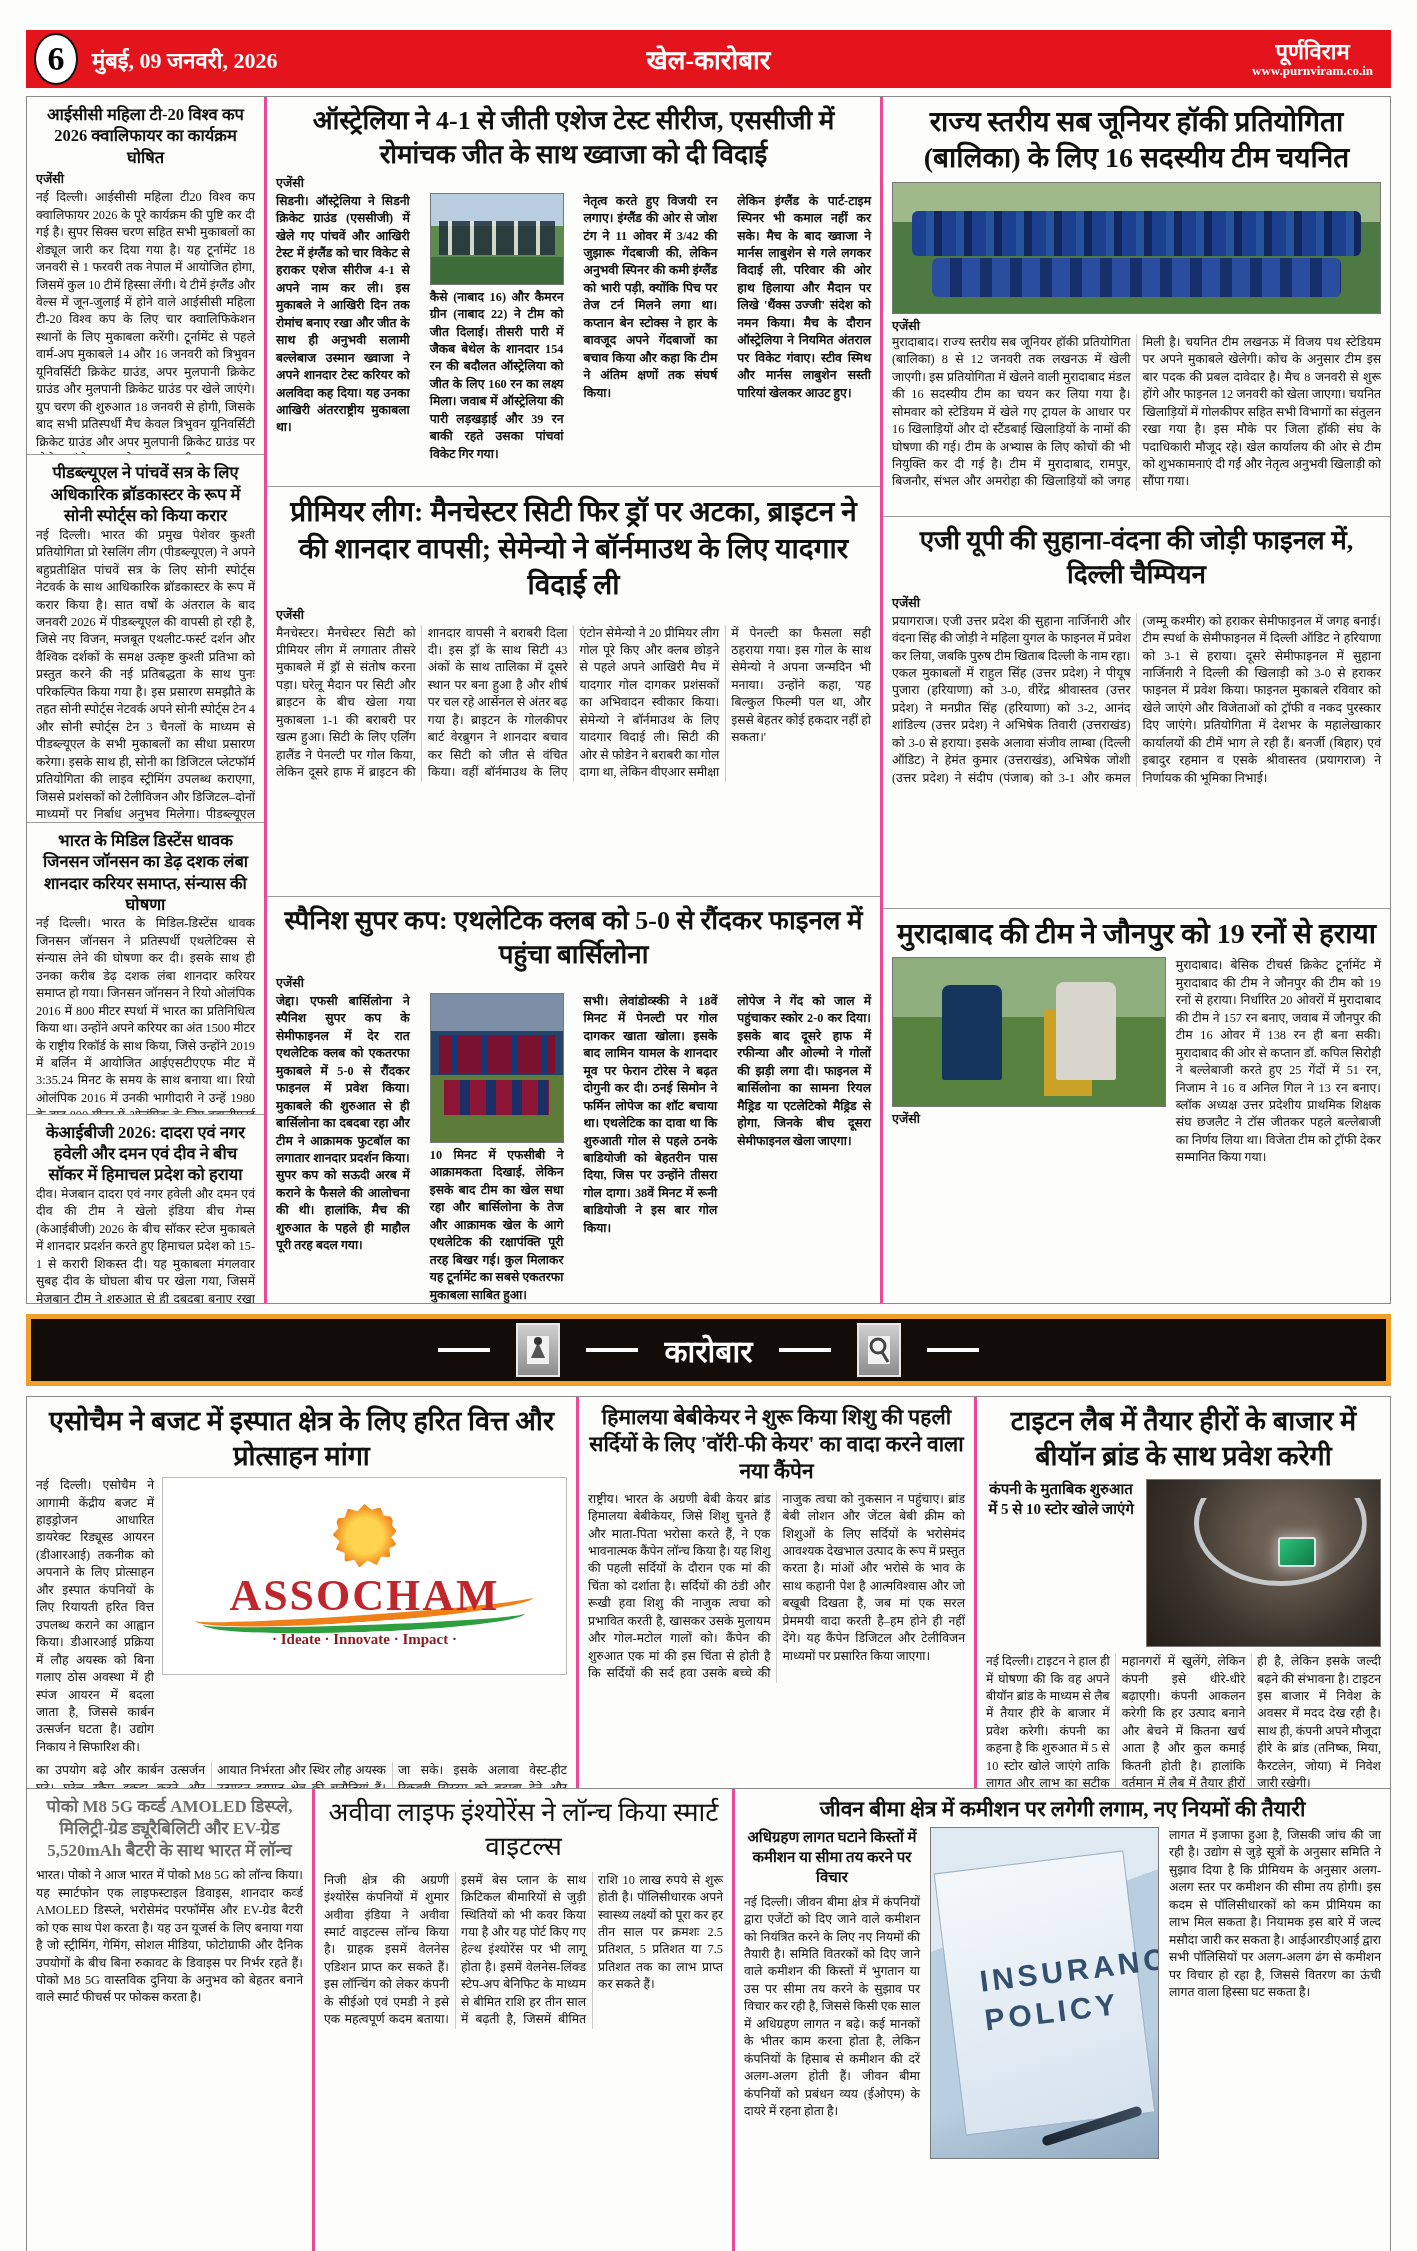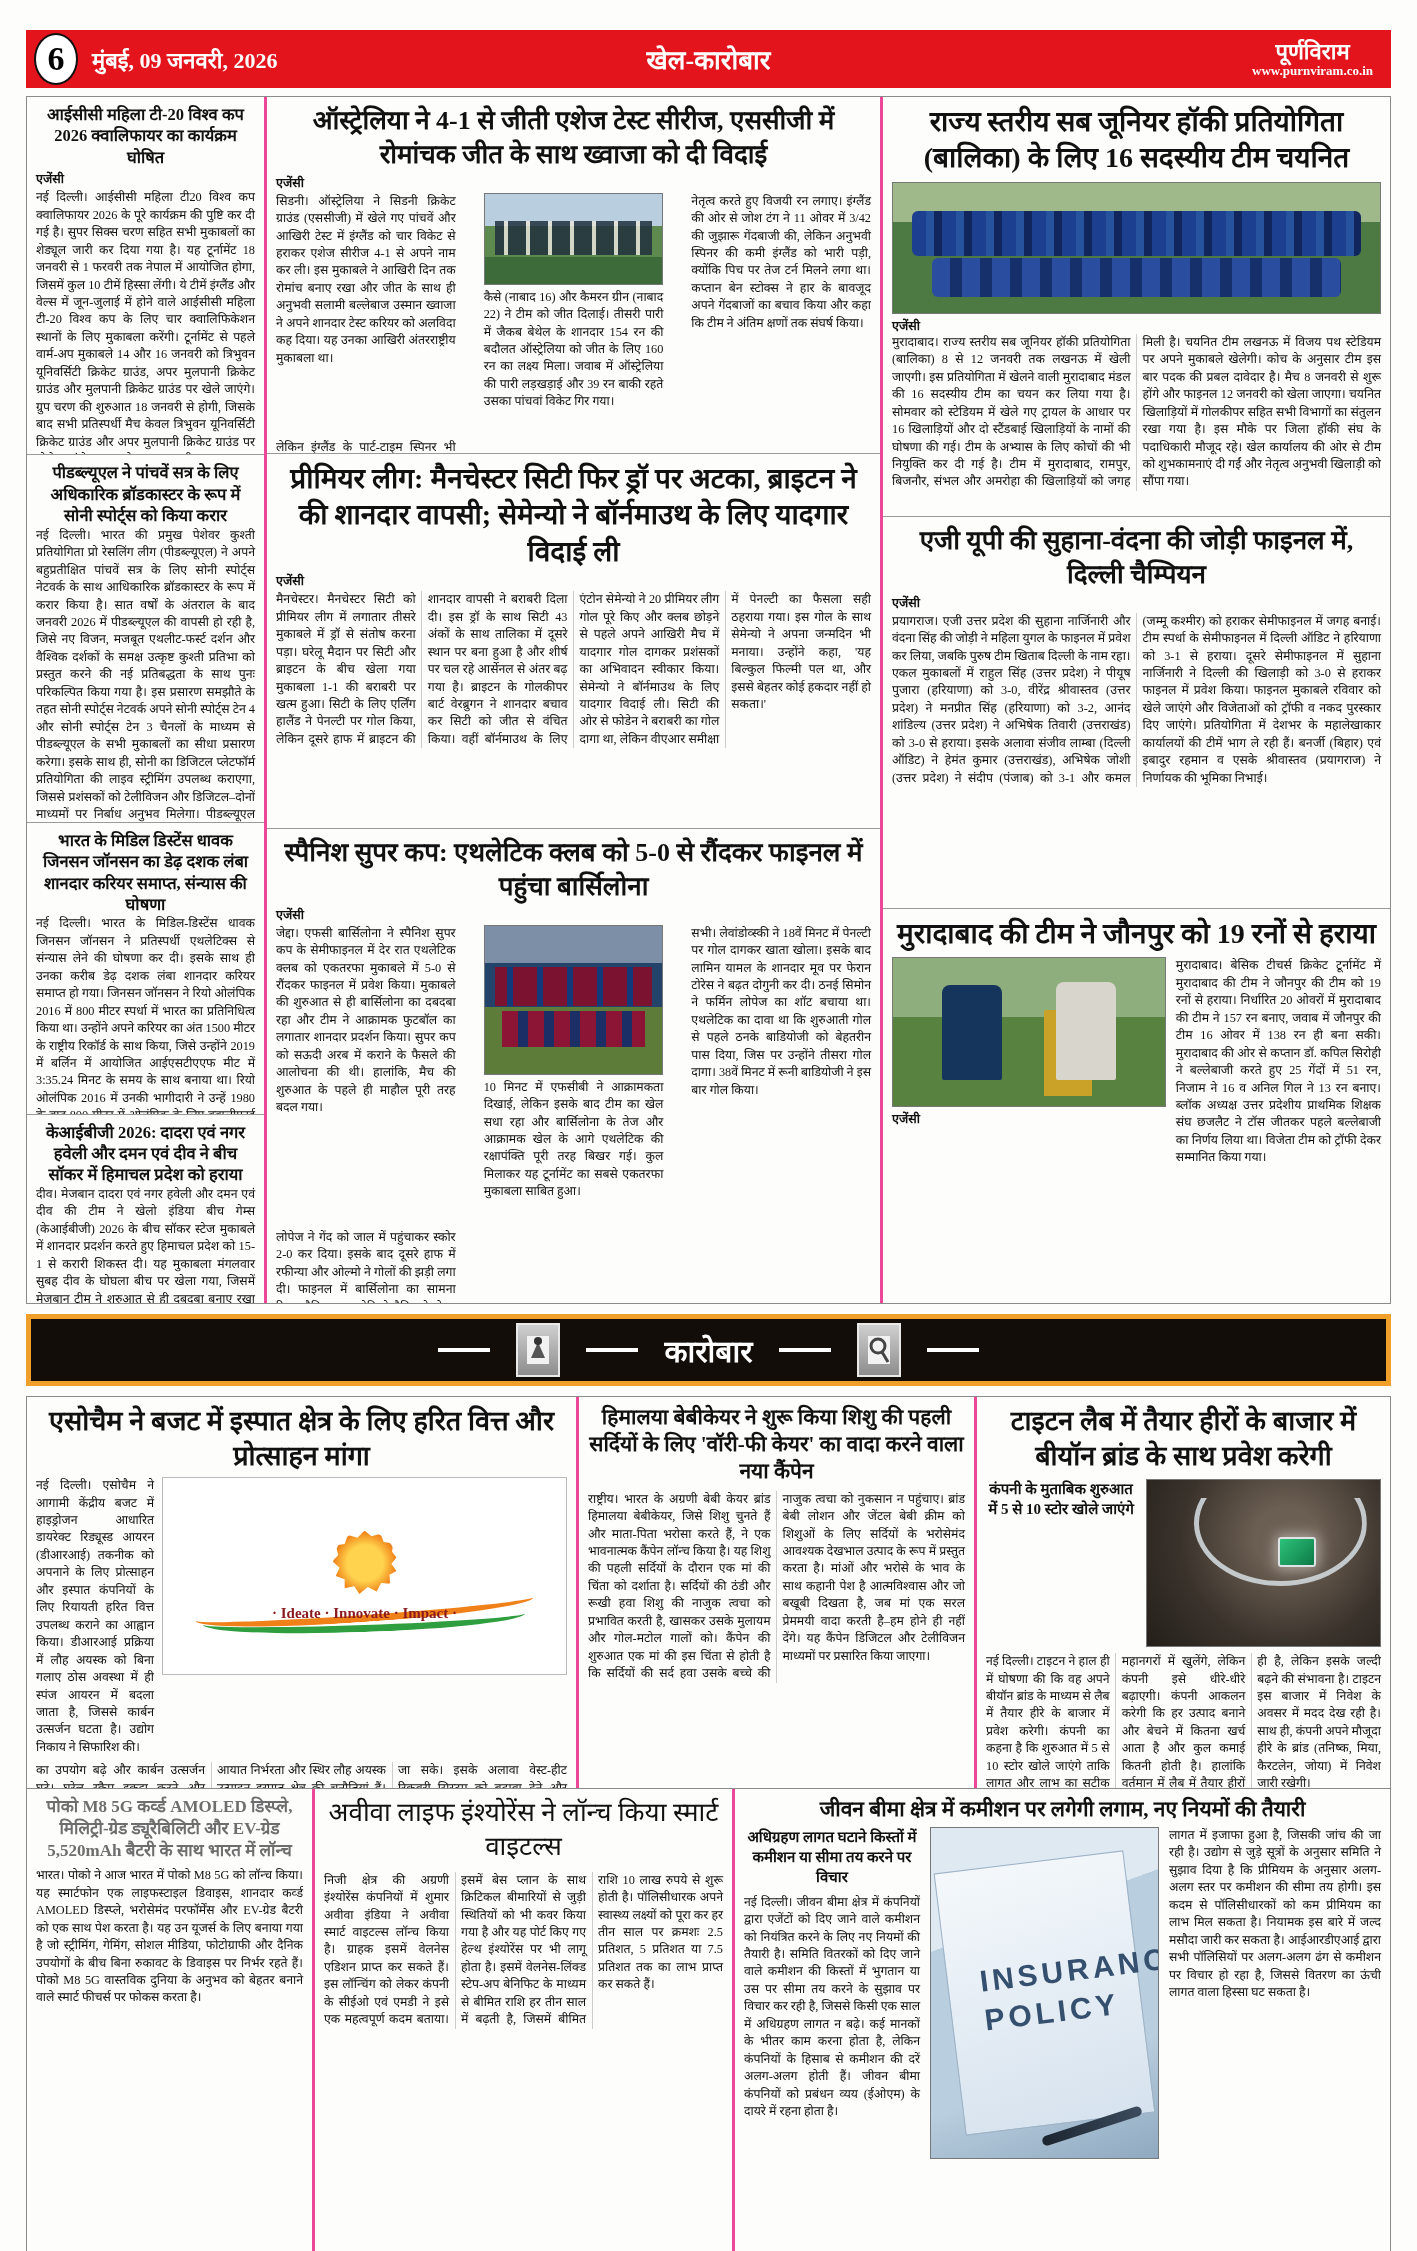--- a/index.html
+++ b/index.html
@@ -34,21 +34,21 @@
   .sports { margin-top:8px; border:1px solid #8a8a8a; height:1208px; display:grid;
             grid-template-columns:240px 616px 1fr; overflow:hidden; }
   .col { overflow:hidden; display:flex; flex-direction:column; }
   .art { padding:7px 9px; overflow:hidden; }
   .h-s { font-size:16.5px; }
   .h-m { font-size:28px; }
   .h-l { font-size:26px; }
   .cols2 { column-count:2; column-gap:12px; column-rule:1px solid #ccc; }
   .cols3 { column-count:3; column-gap:12px; column-rule:1px solid #ccc; }
   .cols4 { column-count:4; column-gap:12px; column-rule:1px solid #ccc; }
-  .grid4 { display:grid; grid-template-columns:repeat(3,1fr); gap:28px; }
+  .grid4 { display:grid; grid-template-columns:repeat(4,1fr); gap:20px;font-weight:bold; }
   
   .photo { position:relative; overflow:hidden; border:1px solid #777; }
   .ph-cricket { height:92px; background:
       linear-gradient(180deg,#b9cfe0 0 35%,#5e8a4f 35% 70%,#3d6b3a 70% 100%); }
   .ph-cricket::after { content:""; position:absolute; left:6%; right:6%; top:30%; height:38%;
       background:repeating-linear-gradient(90deg,#20303d 0 9px,#e8e4da 9px 13px,#20303d 13px 22px); opacity:.85; }
   .ph-hockey { height:132px; background:linear-gradient(180deg,#9fb98a 0 30%,#4d7a42 30% 100%); }
   .ph-hockey::before { content:""; position:absolute; left:4%; right:4%; top:22%; height:34%;
       background:repeating-linear-gradient(90deg,#1d3f8f 0 14px,#27539e 14px 22px,#10265c 22px 30px); border-radius:6px; }
   .ph-hockey::after { content:""; position:absolute; left:8%; right:8%; top:58%; height:30%;
@@ -235,20 +235,21 @@
   </div>
 
   <div class="biz-top">
 
     <div class="art sep-r">
       <div class="bh bh-l">एसोचैम ने बजट में इस्पात क्षेत्र के लिए हरित वित्त और प्रोत्साहन मांगा</div>
       <div class="asso-row">
         <div class="asso-left bodytext">नई दिल्ली। एसोचैम ने आगामी केंद्रीय बजट में हाइड्रोजन आधारित डायरेक्ट रिड्यूस्ड आयरन (डीआरआई) तकनीक को अपनाने के लिए प्रोत्साहन और इस्पात कंपनियों के लिए रियायती हरित वित्त उपलब्ध कराने का आह्वान किया। डीआरआई प्रक्रिया में लौह अयस्क को बिना गलाए ठोस अवस्था में ही स्पंज आयरन में बदला जाता है, जिससे कार्बन उत्सर्जन घटता है। उद्योग निकाय ने सिफारिश की।</div>
         <div class="asso-logo">
           <div class="asso-sun"></div>
+          <div class="asso-word">ASSOCHAM</div>
           <div class="asso-swoosh"></div>
           <div class="asso-swoosh2"></div>
           <div class="asso-tag">· Ideate · Innovate · Impact ·</div>
         </div>
       </div>
       <div class="bodytext cols3" style="margin-top:6px;">का उपयोग बढ़े और कार्बन उत्सर्जन घटे। घरेलू स्क्रैप इकट्ठा करने और पुनर्चक्रण को प्रोत्साहित करने की सलाह दी गई, ताकि आयात निर्भरता कम हो और पुनर्चक्रण अवसंरचना मजबूत हो। उच्च कच्चा माल लागत, आयात निर्भरता और स्थिर लौह अयस्क उत्पादन इस्पात क्षेत्र की चुनौतियां हैं। एसोचैम ने बजट में लौह अयस्क शोधन, आयात शुल्क में राहत और रॉयल्टी गणना में सुधार की मांग की, ताकि भारत को वैश्विक इस्पात केंद्र बनाया जा सके। इसके अलावा वेस्ट-हीट रिकवरी सिस्टम को बढ़ावा देने और इस्पात संयंत्रों में नवीकरणीय ऊर्जा आधारित निजी पावर प्लांट स्थापित करने की सिफारिश की, जिससे स्वच्छ ऊर्जा का उपयोग बढ़े।</div>
     </div>
 
     <div class="art sep-r">
       <div class="bh bh-m">हिमालया बेबीकेयर ने शुरू किया शिशु की पहली सर्दियों के लिए 'वॉरी-फी केयर' का वादा करने वाला नया कैंपेन</div>

